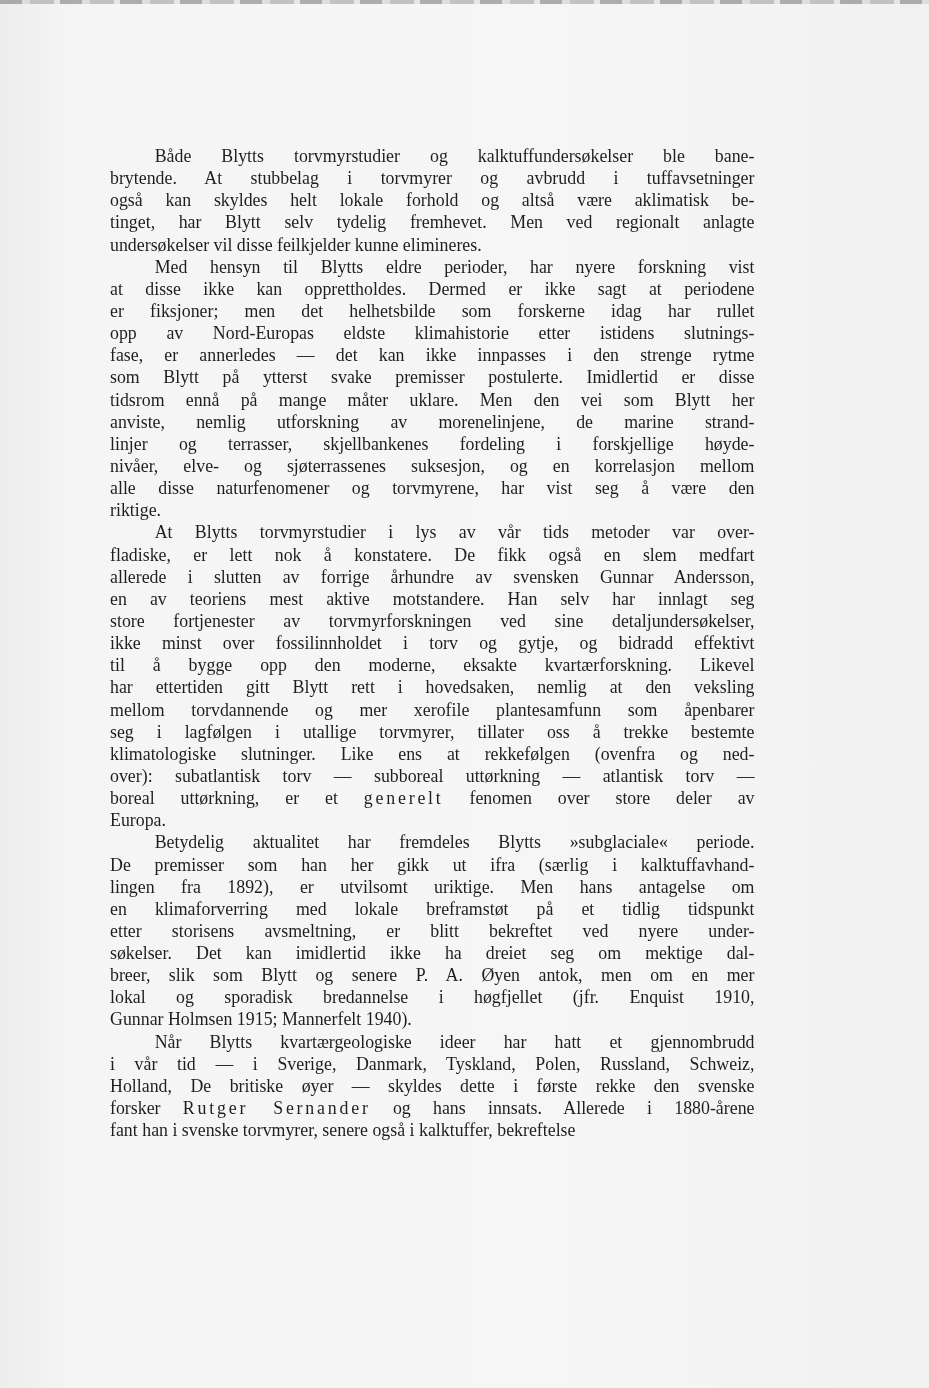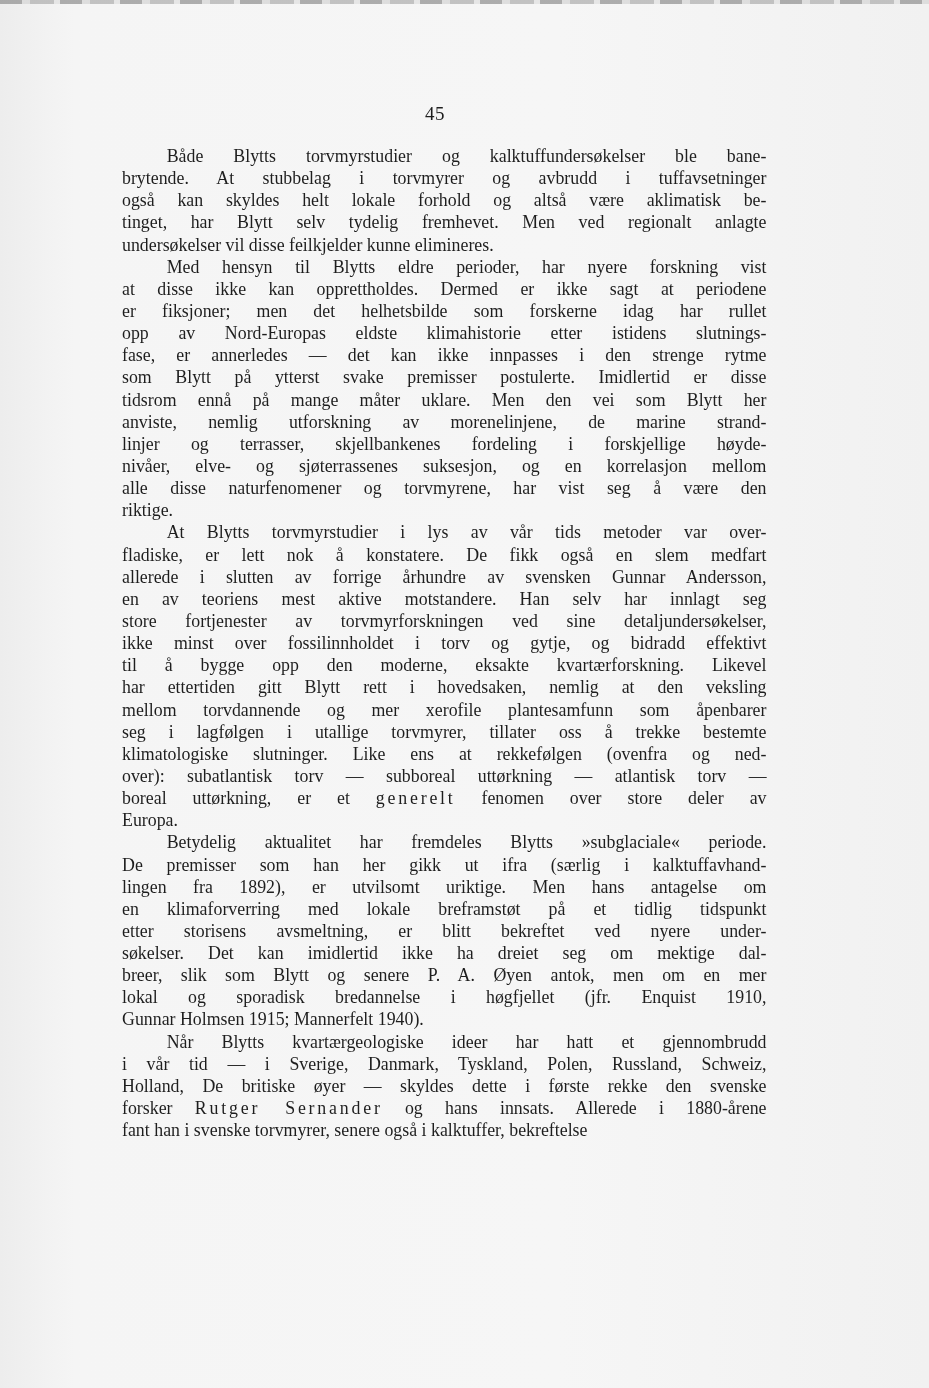--- a/index.html
+++ b/index.html
@@ -35,21 +35,21 @@
       left: 0;
       width: 870px;
       top: 103px;
       text-align: center;
       font-family: "Liberation Serif", serif;
       font-size: 19px;
       letter-spacing: 0.5px;
     }
     .text-block {
       position: absolute;
-      left: 122px;
+      left: 110px;
       top: 145px;
       width: 645px;
     }
     .line {
       display: block;
       height: 22.15px;
       line-height: 22.15px;
       font-family: "Liberation Serif", serif;
       font-size: 19.2px;
       white-space: nowrap;
@@ -68,21 +68,20 @@
     }
     .spaced {
       letter-spacing: 3px;
     }
   </style>
 </head>
 <body>
 
 <div class="page">
   <div class="top-edge"></div>
-  <div class="page-number">45</div>
   <div class="text-block" id="text-block">
       <div>
         <span class="line indent">Både Blytts torvmyrstudier og kalktuffundersøkelser ble bane-</span>
         <span class="line">brytende. At stubbelag i torvmyrer og avbrudd i tuffavsetninger</span>
         <span class="line">også kan skyldes helt lokale forhold og altså være aklimatisk be-</span>
         <span class="line">tinget, har Blytt selv tydelig fremhevet. Men ved regionalt anlagte</span>
         <span class="line last">undersøkelser vil disse feilkjelder kunne elimineres.</span>
       </div>
       <div>
         <span class="line indent">Med hensyn til Blytts eldre perioder, har nyere forskning vist</span>

